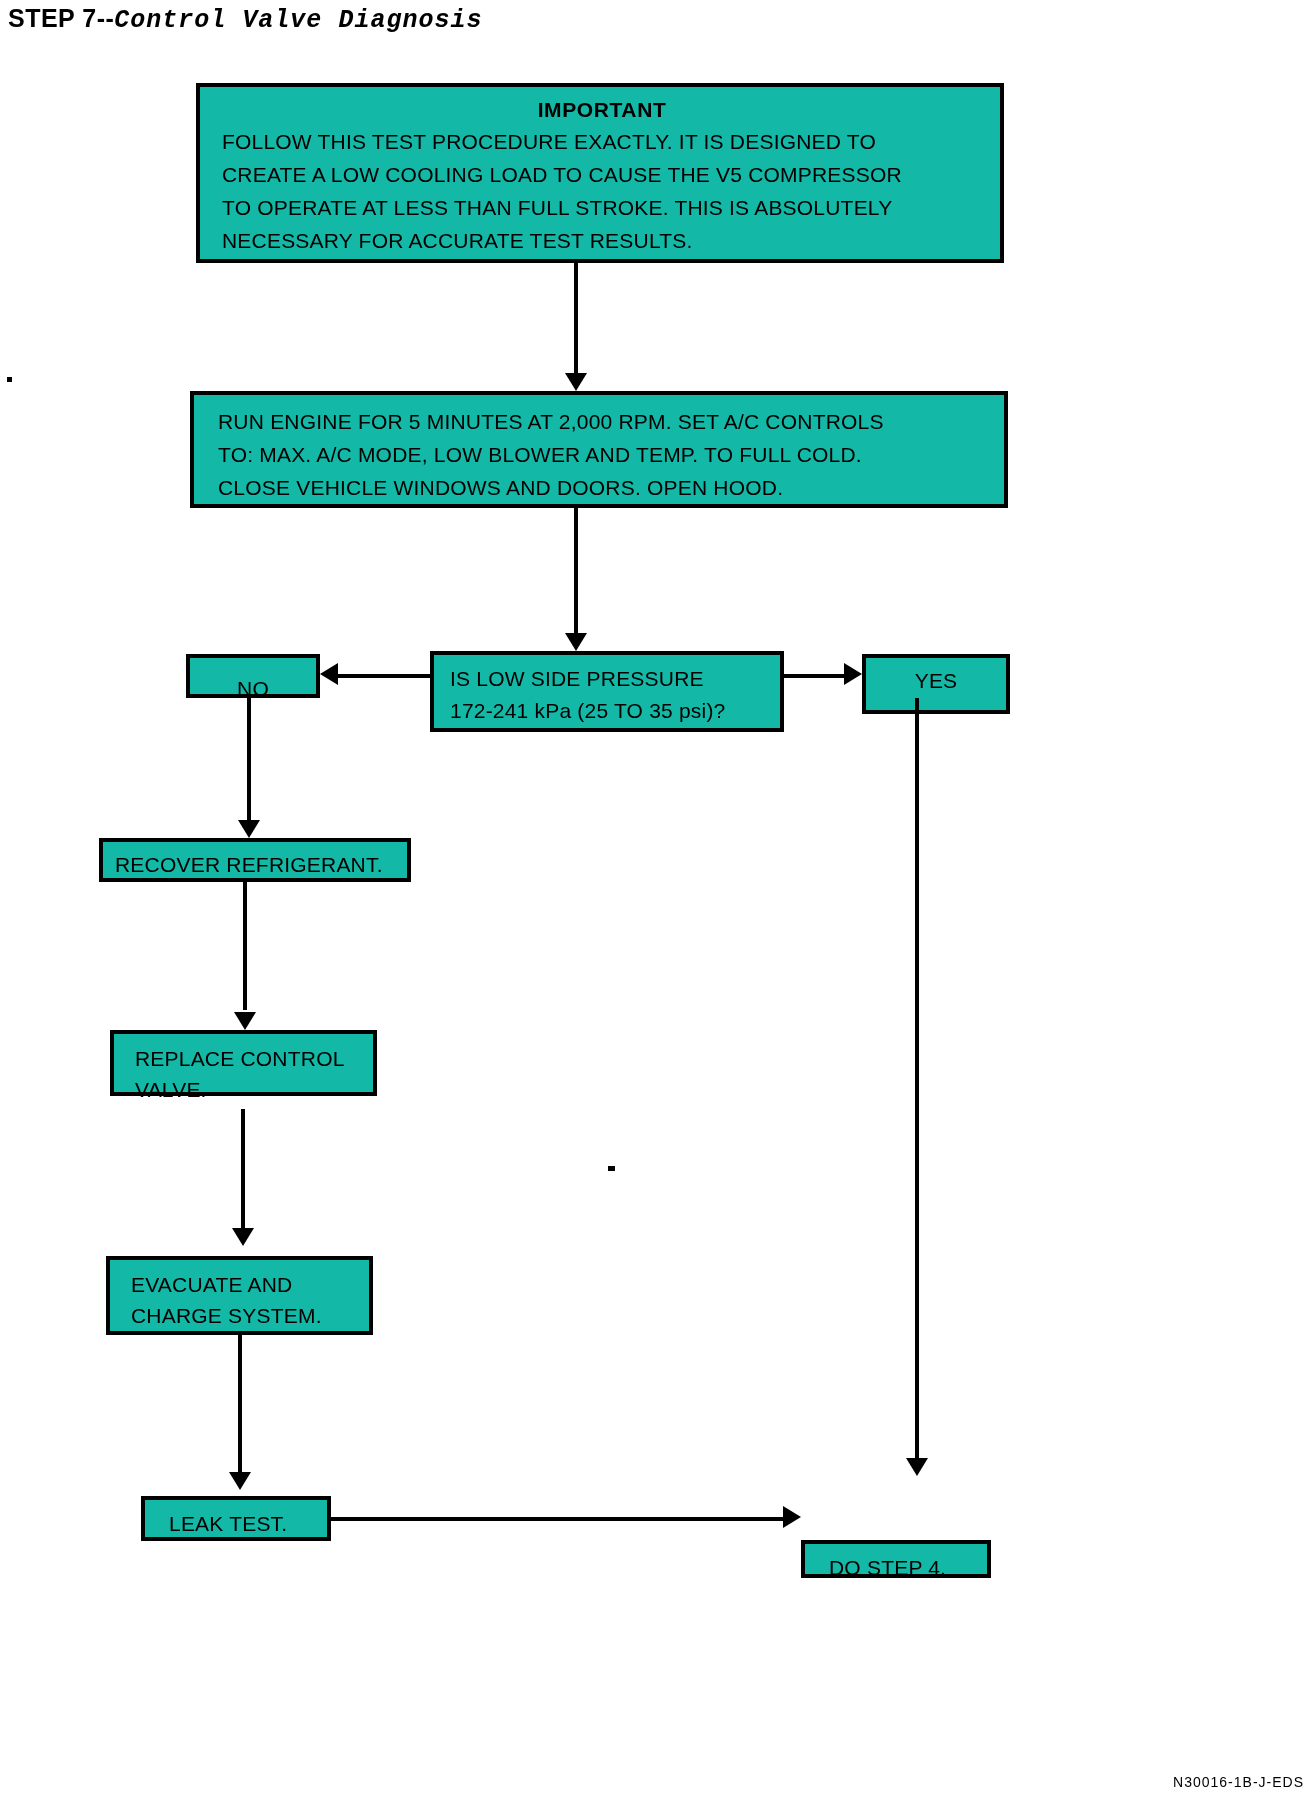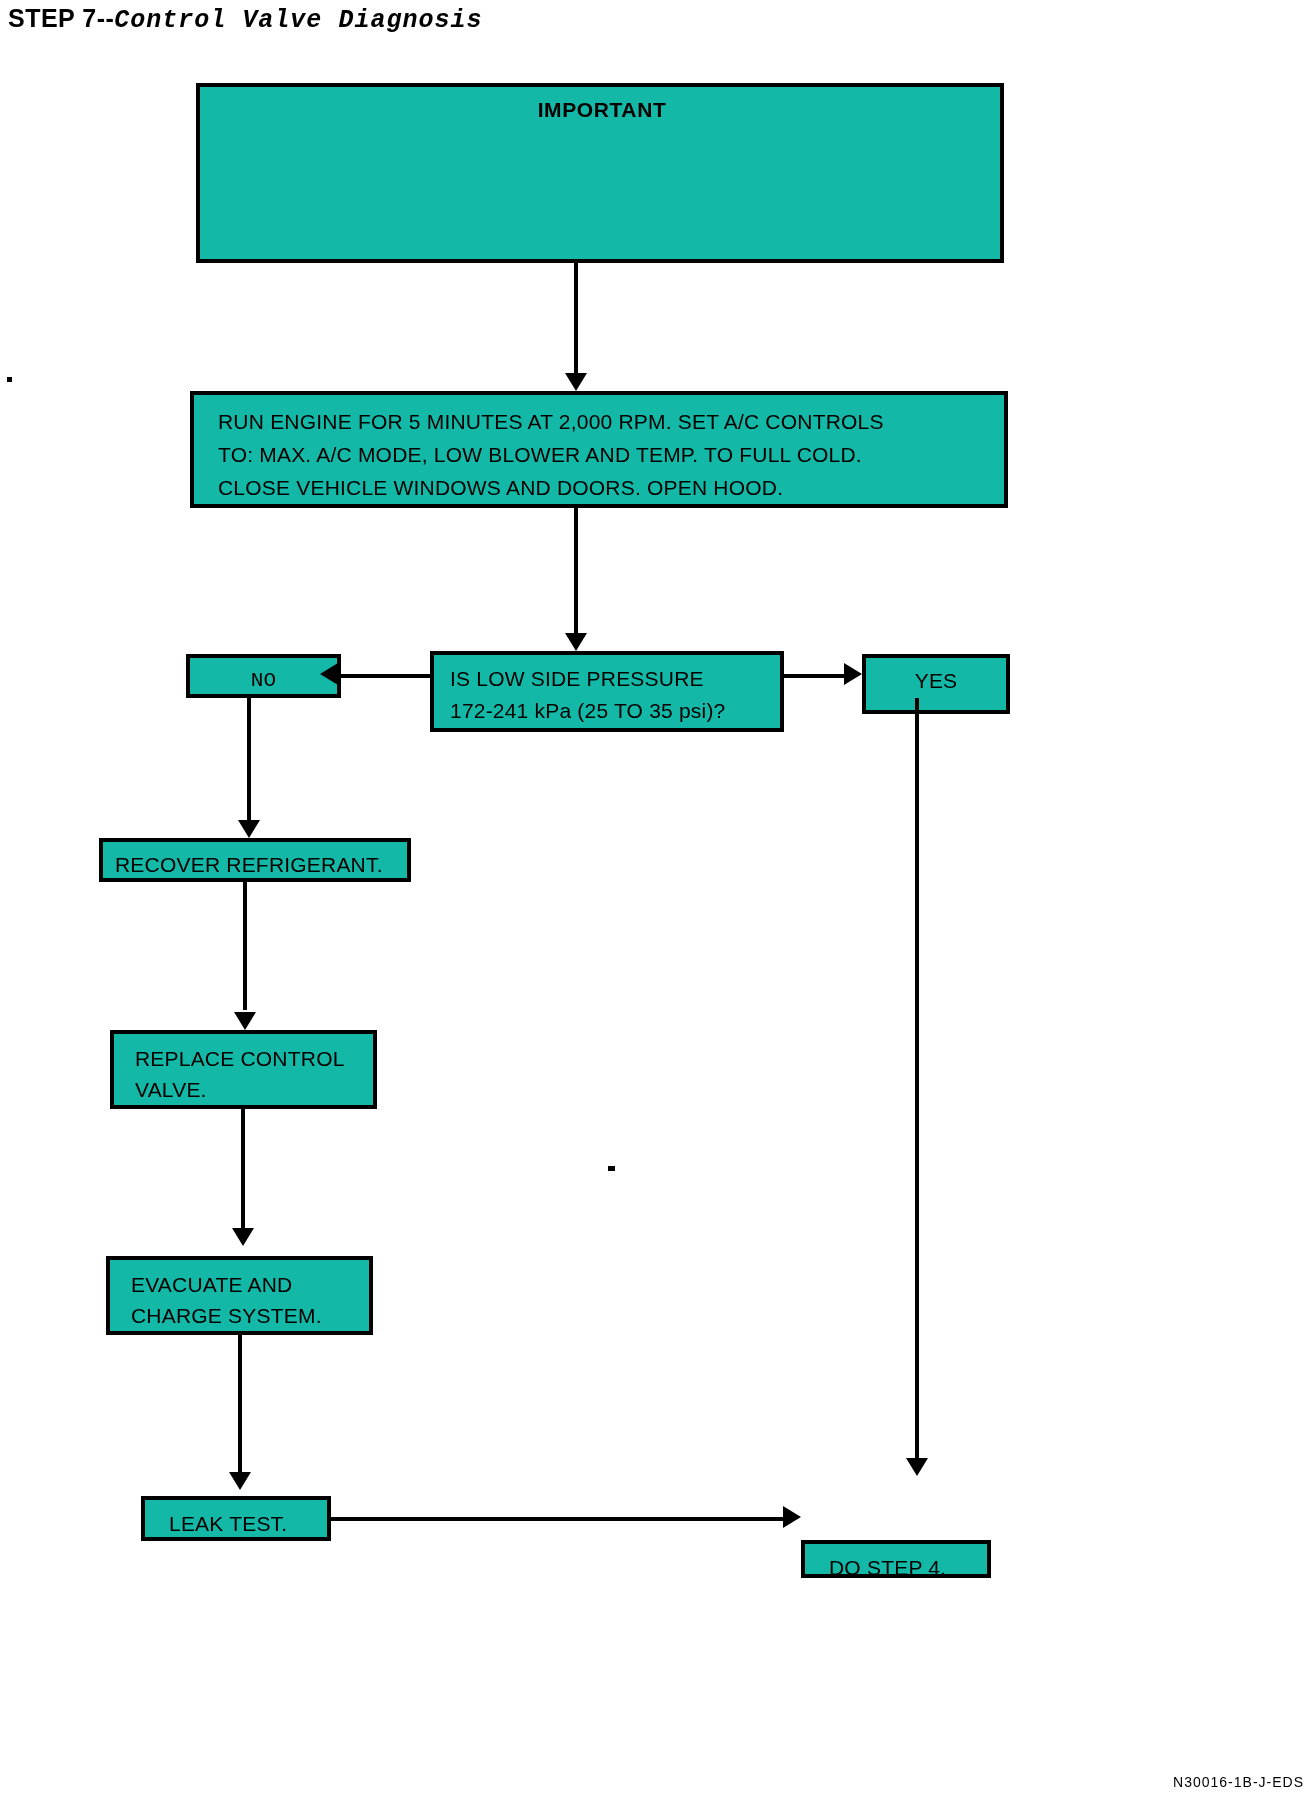--- a/index.html
+++ b/index.html
@@ -94,24 +94,23 @@
     top: 651px;
     width: 354px;
     height: 81px;
     padding: 8px 0 0 16px;
   }
   #box-question .box-text { line-height: 32px; }
 
   #box-no {
     left: 186px;
     top: 654px;
-    width: 155px;
+    width: 134px;
     height: 44px;
-    padding-top: 7px;
-    font-family: Liberation Mono, monospace;
+    padding-top: 15px;
   }
   #box-yes {
     left: 862px;
     top: 654px;
     width: 148px;
     height: 60px;
     padding-top: 7px;
   }
 
   #box-recover {
@@ -119,21 +118,21 @@
     top: 838px;
     width: 312px;
     height: 44px;
     padding: 7px 0 0 12px;
   }
 
   #box-replace {
     left: 110px;
     top: 1030px;
     width: 267px;
-    height: 79px;
+    height: 66px;
     padding: 9px 0 0 21px;
   }
   #box-replace .box-text { line-height: 31px; }
 
   #box-evacuate {
     left: 106px;
     top: 1256px;
     width: 267px;
     height: 79px;
     padding: 9px 0 16px 21px;
@@ -218,20 +217,24 @@
 
   <div id="step-title">
     <span class="bold-part">STEP 7--</span><span class="italic-part">Control Valve Diagnosis</span>
   </div>
 
   <div class="speck" style="left:7px; top:377px; width:5px; height:5px;"></div>
   <div class="speck" style="left:608px; top:1166px; width:7px; height:5px;"></div>
 
   <div class="box thick" id="box-important">
     <span class="hdr">IMPORTANT</span>
+    <span class="body">FOLLOW THIS TEST PROCEDURE EXACTLY. IT IS DESIGNED TO
+CREATE A LOW COOLING LOAD TO CAUSE THE V5 COMPRESSOR
+TO OPERATE AT LESS THAN FULL STROKE. THIS IS ABSOLUTELY
+NECESSARY FOR ACCURATE TEST RESULTS.</span>
   </div>
 
   <div class="vline" style="left:574px; top:263px; height:112px;"></div>
   <div class="arrow-down" style="left:565px; top:373px;"></div>
 
   <div class="box thick" id="box-run-engine">
     <span class="box-text">RUN ENGINE FOR 5 MINUTES AT 2,000 RPM. SET A/C CONTROLS
 TO: MAX. A/C MODE, LOW BLOWER AND TEMP. TO FULL COLD.
 CLOSE VEHICLE WINDOWS AND DOORS. OPEN HOOD.</span>
   </div>

